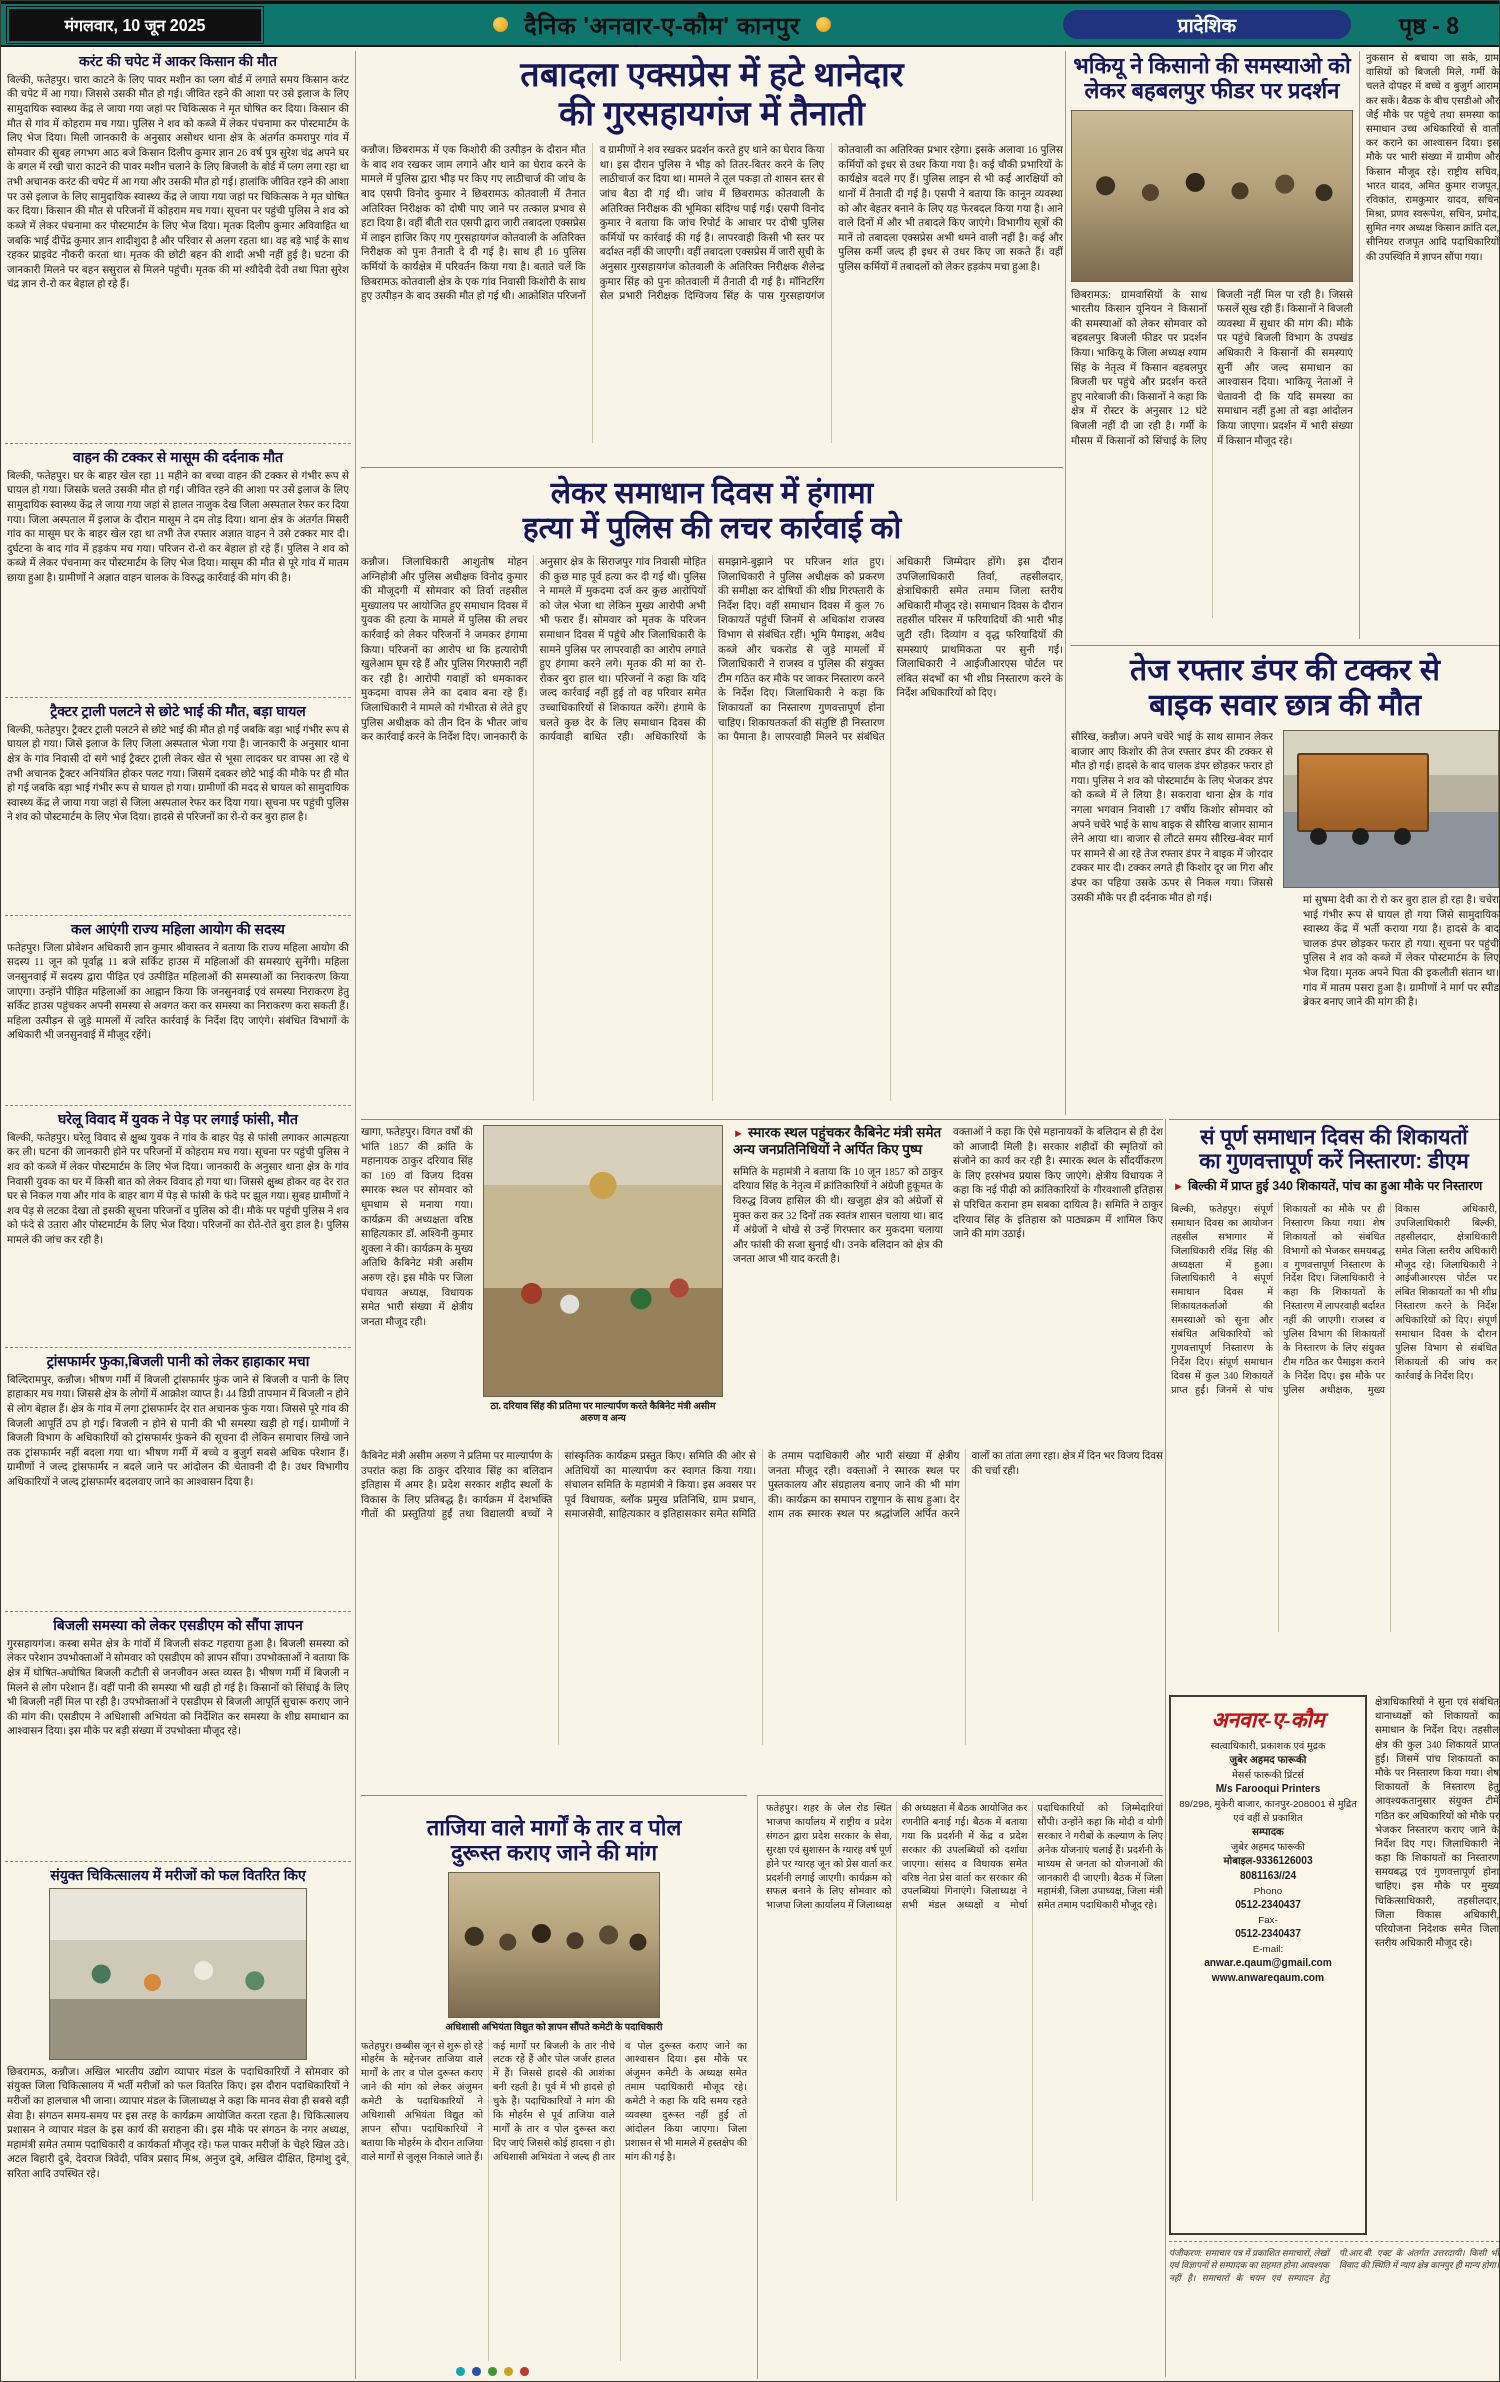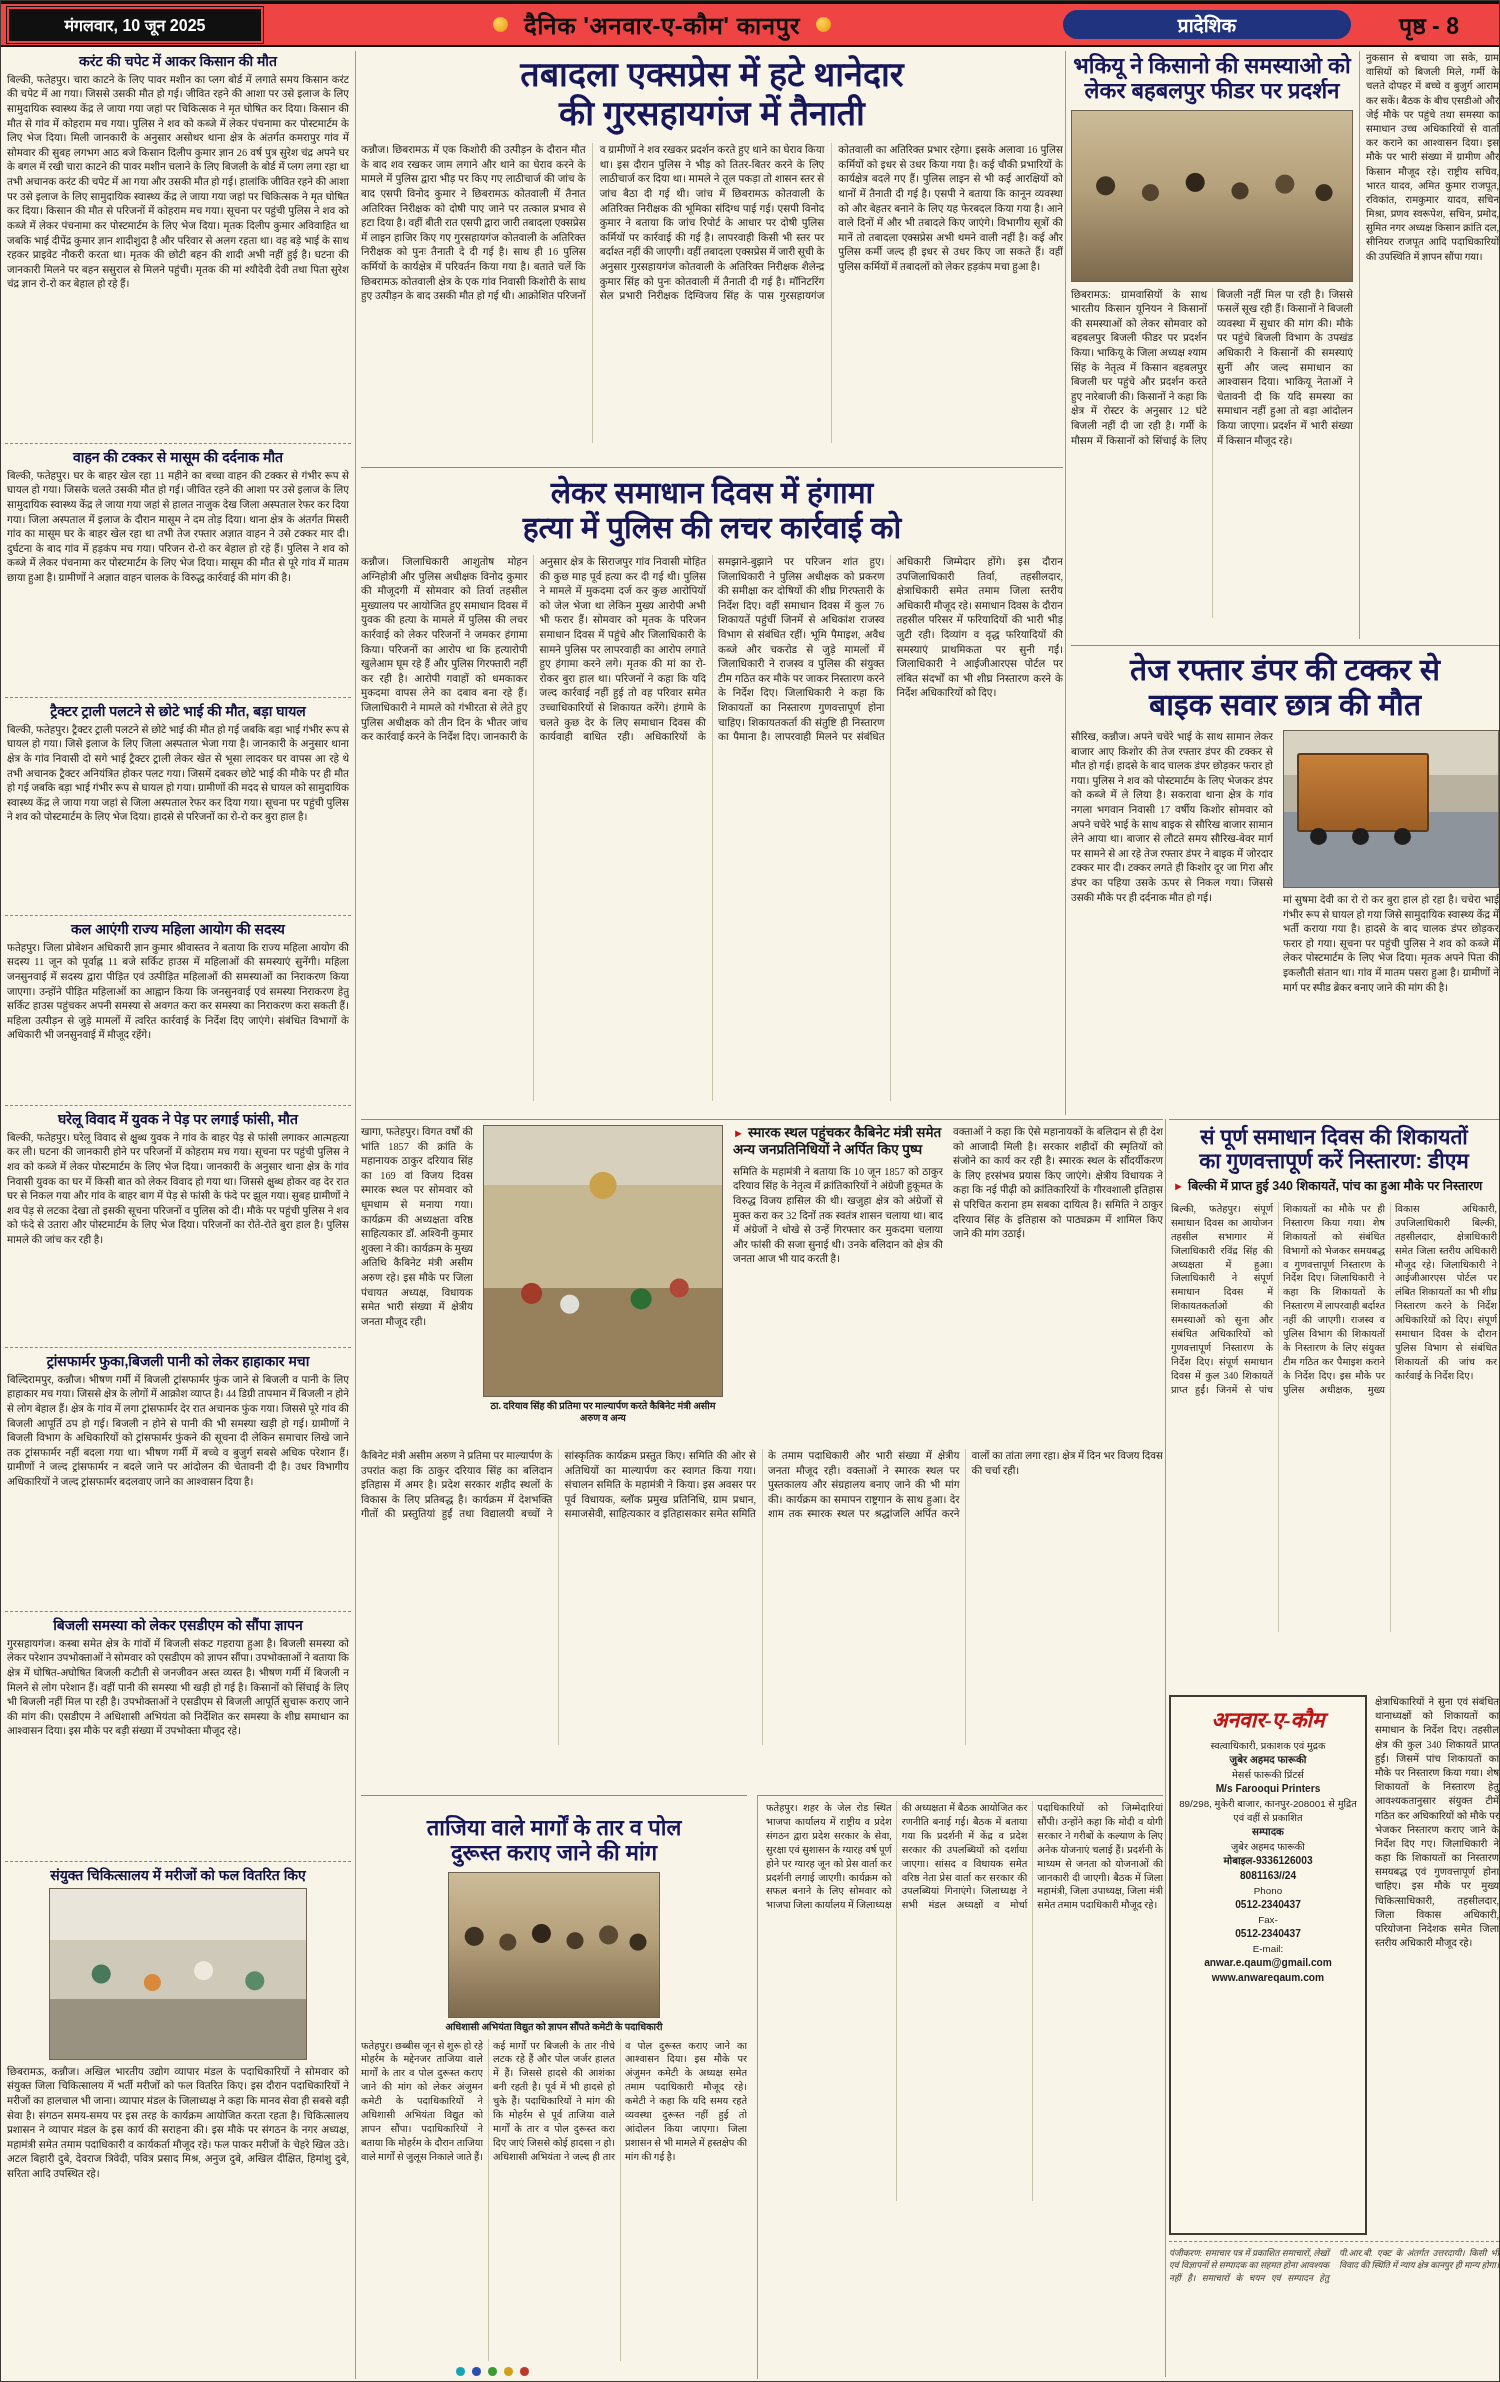--- a/index.html
+++ b/index.html
@@ -2,21 +2,21 @@
 <html lang="hi"><head>
 <meta charset="utf-8">
 <title>दैनिक अनवार-ए-कौम</title>
 <style>
   *{margin:0;padding:0;box-sizing:border-box;}
   html,body{background:#6e6a60;}
   #page{position:relative;width:1500px;height:2382px;margin:0 auto;background:#f8f4e8;
         font-family:"Liberation Serif", serif;color:#1c1c14;overflow:hidden;border:1px solid #3a3a32;}
   
   #mast{position:absolute;left:0;top:0;width:1500px;height:46px;display:flex;align-items:center;
-        border-top:3px solid #101010;border-bottom:2px solid #101010;background:#ef4444;}
+        border-top:3px solid #101010;border-bottom:2px solid #101010;background:#0f766e;}
   .date-box{margin-left:8px;width:252px;height:32px;background:#101010;color:#fff;display:flex;
         align-items:center;justify-content:center;font:bold 16px "Liberation Sans",sans-serif;
         outline:1px solid #101010;outline-offset:2px;}
   .mast-center{flex:1;display:flex;align-items:center;justify-content:center;gap:16px;}
   .mast-dot{width:15px;height:15px;border-radius:50%;background:radial-gradient(circle at 35% 35%,#ffd45a,#e8940f);}
   .paper-title{font:bold 24px "Liberation Sans",sans-serif;color:#101010;letter-spacing:.5px;}
   .section-badge{width:288px;height:29px;background:#20337f;color:#fff;border-radius:15px;display:flex;
         align-items:center;justify-content:center;font:bold 19px "Liberation Sans",sans-serif;margin-right:12px;}
   .page-num{width:132px;text-align:center;font:bold 23px "Liberation Sans",sans-serif;color:#101010;margin-right:6px;}
   
@@ -83,21 +83,21 @@
   .bk-main .hl{font-size:22px;margin:2px 0 6px;}
   .bk-main .photo{width:100%;height:172px;margin-bottom:6px;}
   .bk-main .bt{columns:2;column-gap:10px;column-rule:1px solid #c9c4b0;height:330px;}
   .bk-side{width:140px;border-left:1px solid #a09c8a;padding-left:6px;}
   .bk-side .bt{font-size:10px;height:582px;}
   #dumper{left:1070px;top:644px;width:428px;height:470px;border-top:1px solid #8f8b7a;padding-top:5px;}
   #dumper .hl{font-size:30px;margin:2px 0 8px;}
   .dump-grid{display:grid;grid-template-columns:202px 1fr;gap:10px;}
   .dump-grid .photo{width:100%;height:158px;margin-bottom:5px;}
   .dump-left{height:386px;}
-  .dump-right-txt{height:222px;}
+  .dump-right-txt{height:222px;margin-left:20px;}
   #dariyav{left:360px;top:1118px;width:802px;height:672px;border-top:1px solid #8f8b7a;padding-top:5px;}
   #dariyav .hl{font-size:29px;margin:2px 0 8px;}
   .dar-row{display:grid;grid-template-columns:112px 240px 1fr 1fr;gap:10px;height:316px;margin-bottom:8px;}
   .dar-row .photo{width:100%;height:272px;margin-bottom:3px;}
   .dar-sub{font-size:13.5px;margin-bottom:6px;}
   .dar-bottom{columns:4;column-gap:12px;column-rule:1px solid #c9c4b0;height:296px;}
   #dm{left:1168px;top:1118px;width:330px;height:572px;border-top:1px solid #8f8b7a;padding:5px 2px 0;}
   #dm .hl{font-size:21px;margin-bottom:6px;}
   #dm .subhead{font-size:12.5px;margin:0 2px 7px;}
   #dm .bt{columns:3;column-gap:10px;column-rule:1px solid #c9c4b0;font-size:9.8px;height:430px;}

